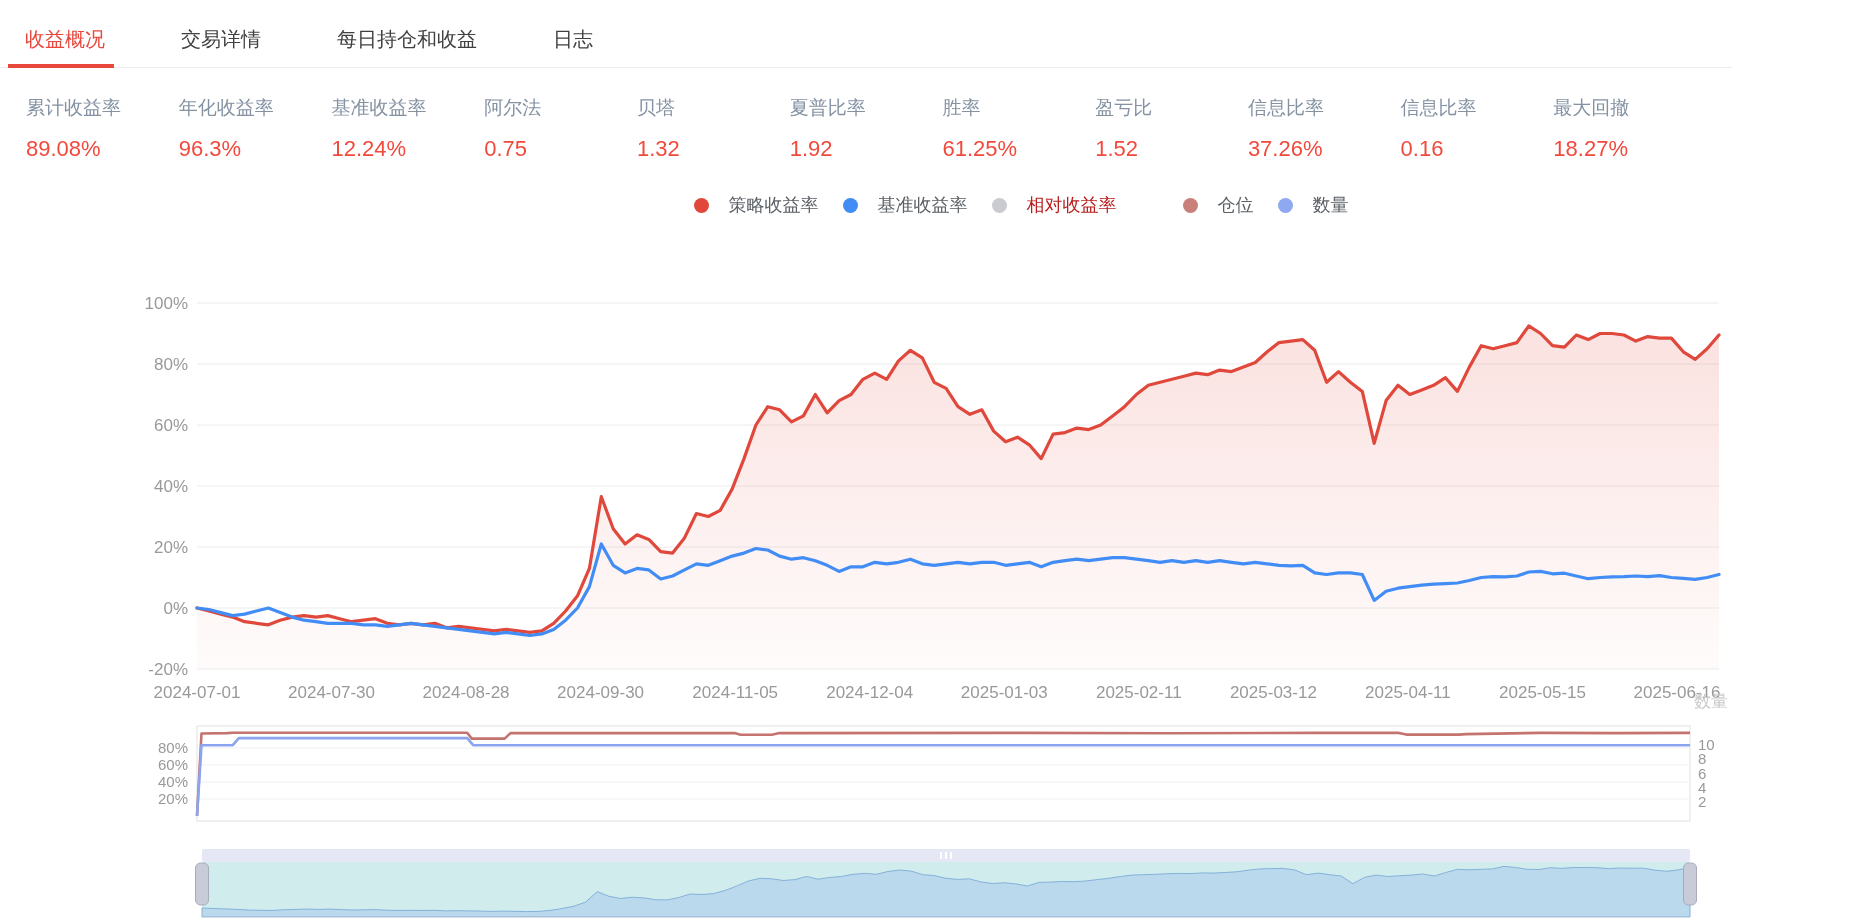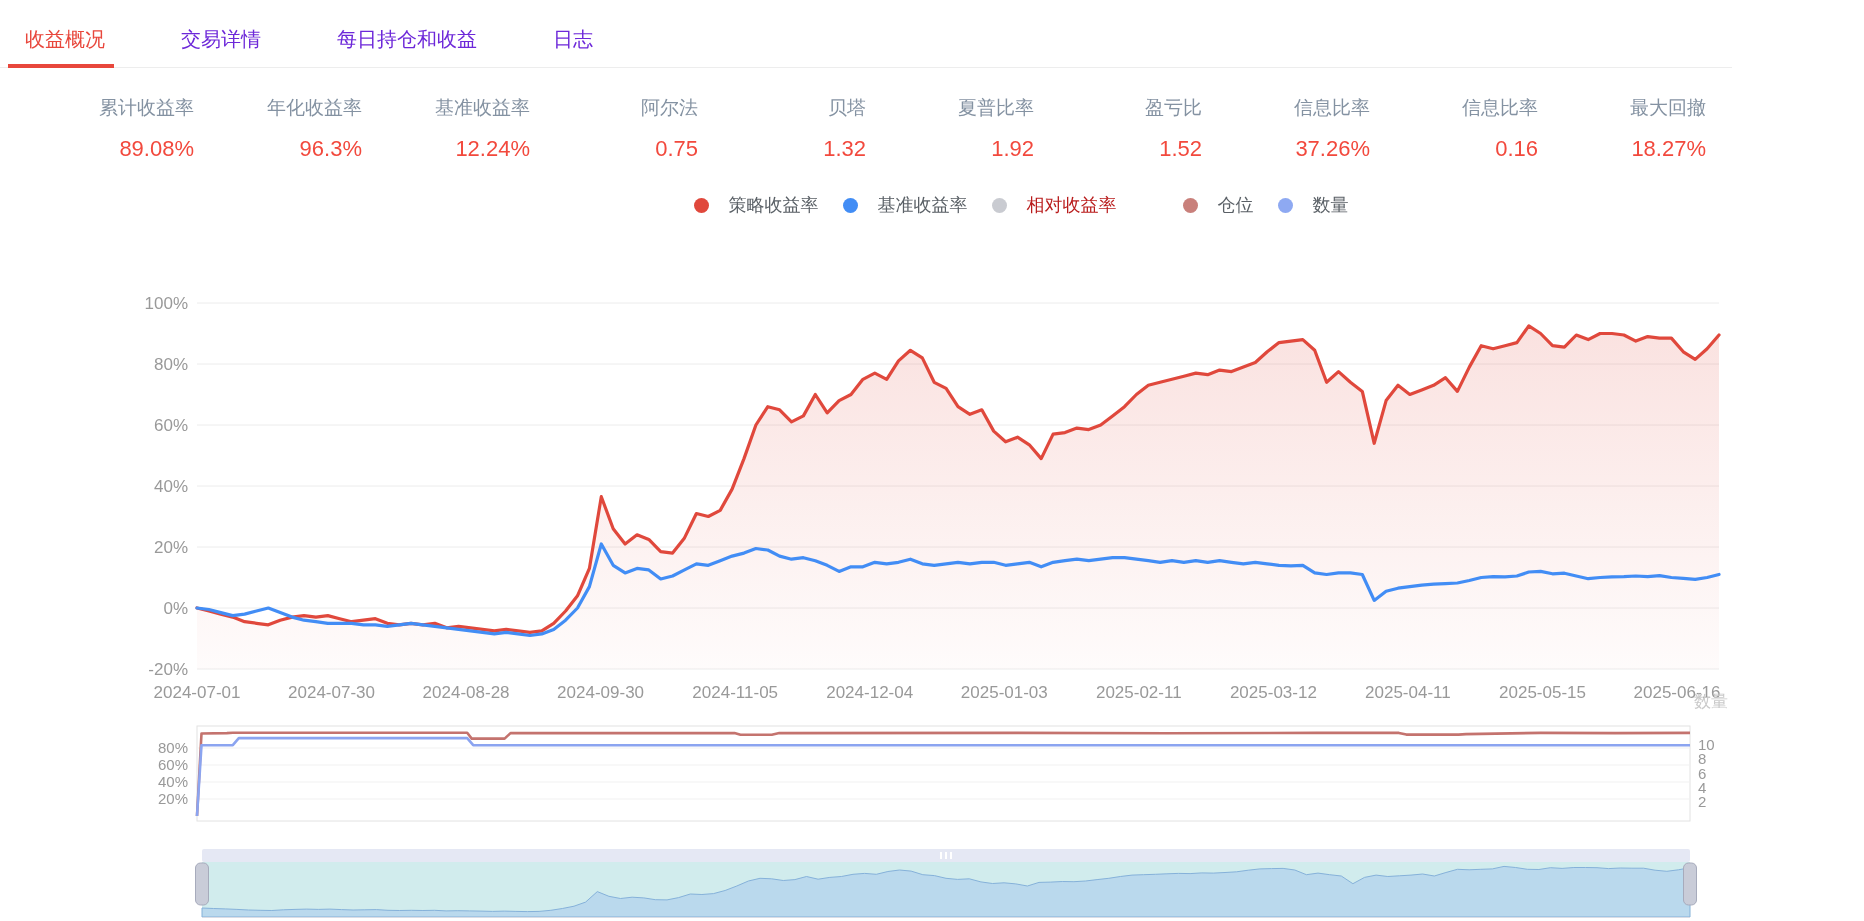--- a/index.html
+++ b/index.html
@@ -3,27 +3,27 @@
 <meta charset="utf-8">
 <style>
   * { margin:0; padding:0; box-sizing:border-box; }
   html,body { width:1864px; height:921px; overflow:hidden; background:#fff;
     font-family:"Liberation Sans","DejaVu Sans",sans-serif; }
   .app { position:relative; width:1732px; height:921px; background:#fff;margin-top:11px; }
 
   .tabbar { position:relative; z-index:2; height:57px; display:flex; align-items:center;
     gap:76px; padding-left:25px; border-bottom:1px solid #ededed; }
   .tab { position:relative; height:100%; display:flex; align-items:center;
-    font-size:20px; color:#6d28d9; cursor:pointer; white-space:nowrap; }
+    font-size:20px; color:#404040; cursor:pointer; white-space:nowrap; }
   .tab.active { color:#e8473c; }
   .tab.active::after { content:''; position:absolute; left:-17px; right:-9px; bottom:-1px;
     height:4px; background:#e8473c; }
 
   .metrics { position:relative; z-index:2; display:flex; padding:0 26px; margin-top:27px; }
-  .metric { flex:1; text-align:right; }
+  .metric { flex:1; text-align:left; }
   .m-label { font-size:19px; color:#8492a2; }
   .m-value { font-size:22px; color:#f2493d; margin-top:15px; }
 
   .legend { position:relative; z-index:2; margin-top:31px; display:flex;
     justify-content:center; transform:translateX(155px); align-items:center; }
   .legend-group { display:flex; align-items:center; gap:24px; }
   .legend-group + .legend-group { margin-left:66px; }
   .legend-item { display:flex; align-items:center; gap:20px; cursor:pointer; }
   .legend-dot { width:15px; height:15px; border-radius:50%; }
   .legend-label { font-size:18px; color:#5a6066; }
@@ -62,20 +62,24 @@
         <div class="m-label" data-interactable="false">阿尔法</div>
         <div class="m-value" data-interactable="false">0.75</div>
       </div>
       <div class="metric" data-interactable="false">
         <div class="m-label" data-interactable="false">贝塔</div>
         <div class="m-value" data-interactable="false">1.32</div>
       </div>
       <div class="metric" data-interactable="false">
         <div class="m-label" data-interactable="false">夏普比率</div>
         <div class="m-value" data-interactable="false">1.92</div>
+      </div>
+      <div class="metric" data-interactable="false">
+        <div class="m-label" data-interactable="false">胜率</div>
+        <div class="m-value" data-interactable="false">61.25%</div>
       </div>
       <div class="metric" data-interactable="false">
         <div class="m-label" data-interactable="false">盈亏比</div>
         <div class="m-value" data-interactable="false">1.52</div>
       </div>
       <div class="metric" data-interactable="false">
         <div class="m-label" data-interactable="false">信息比率</div>
         <div class="m-value" data-interactable="false">37.26%</div>
       </div>
       <div class="metric" data-interactable="false">

